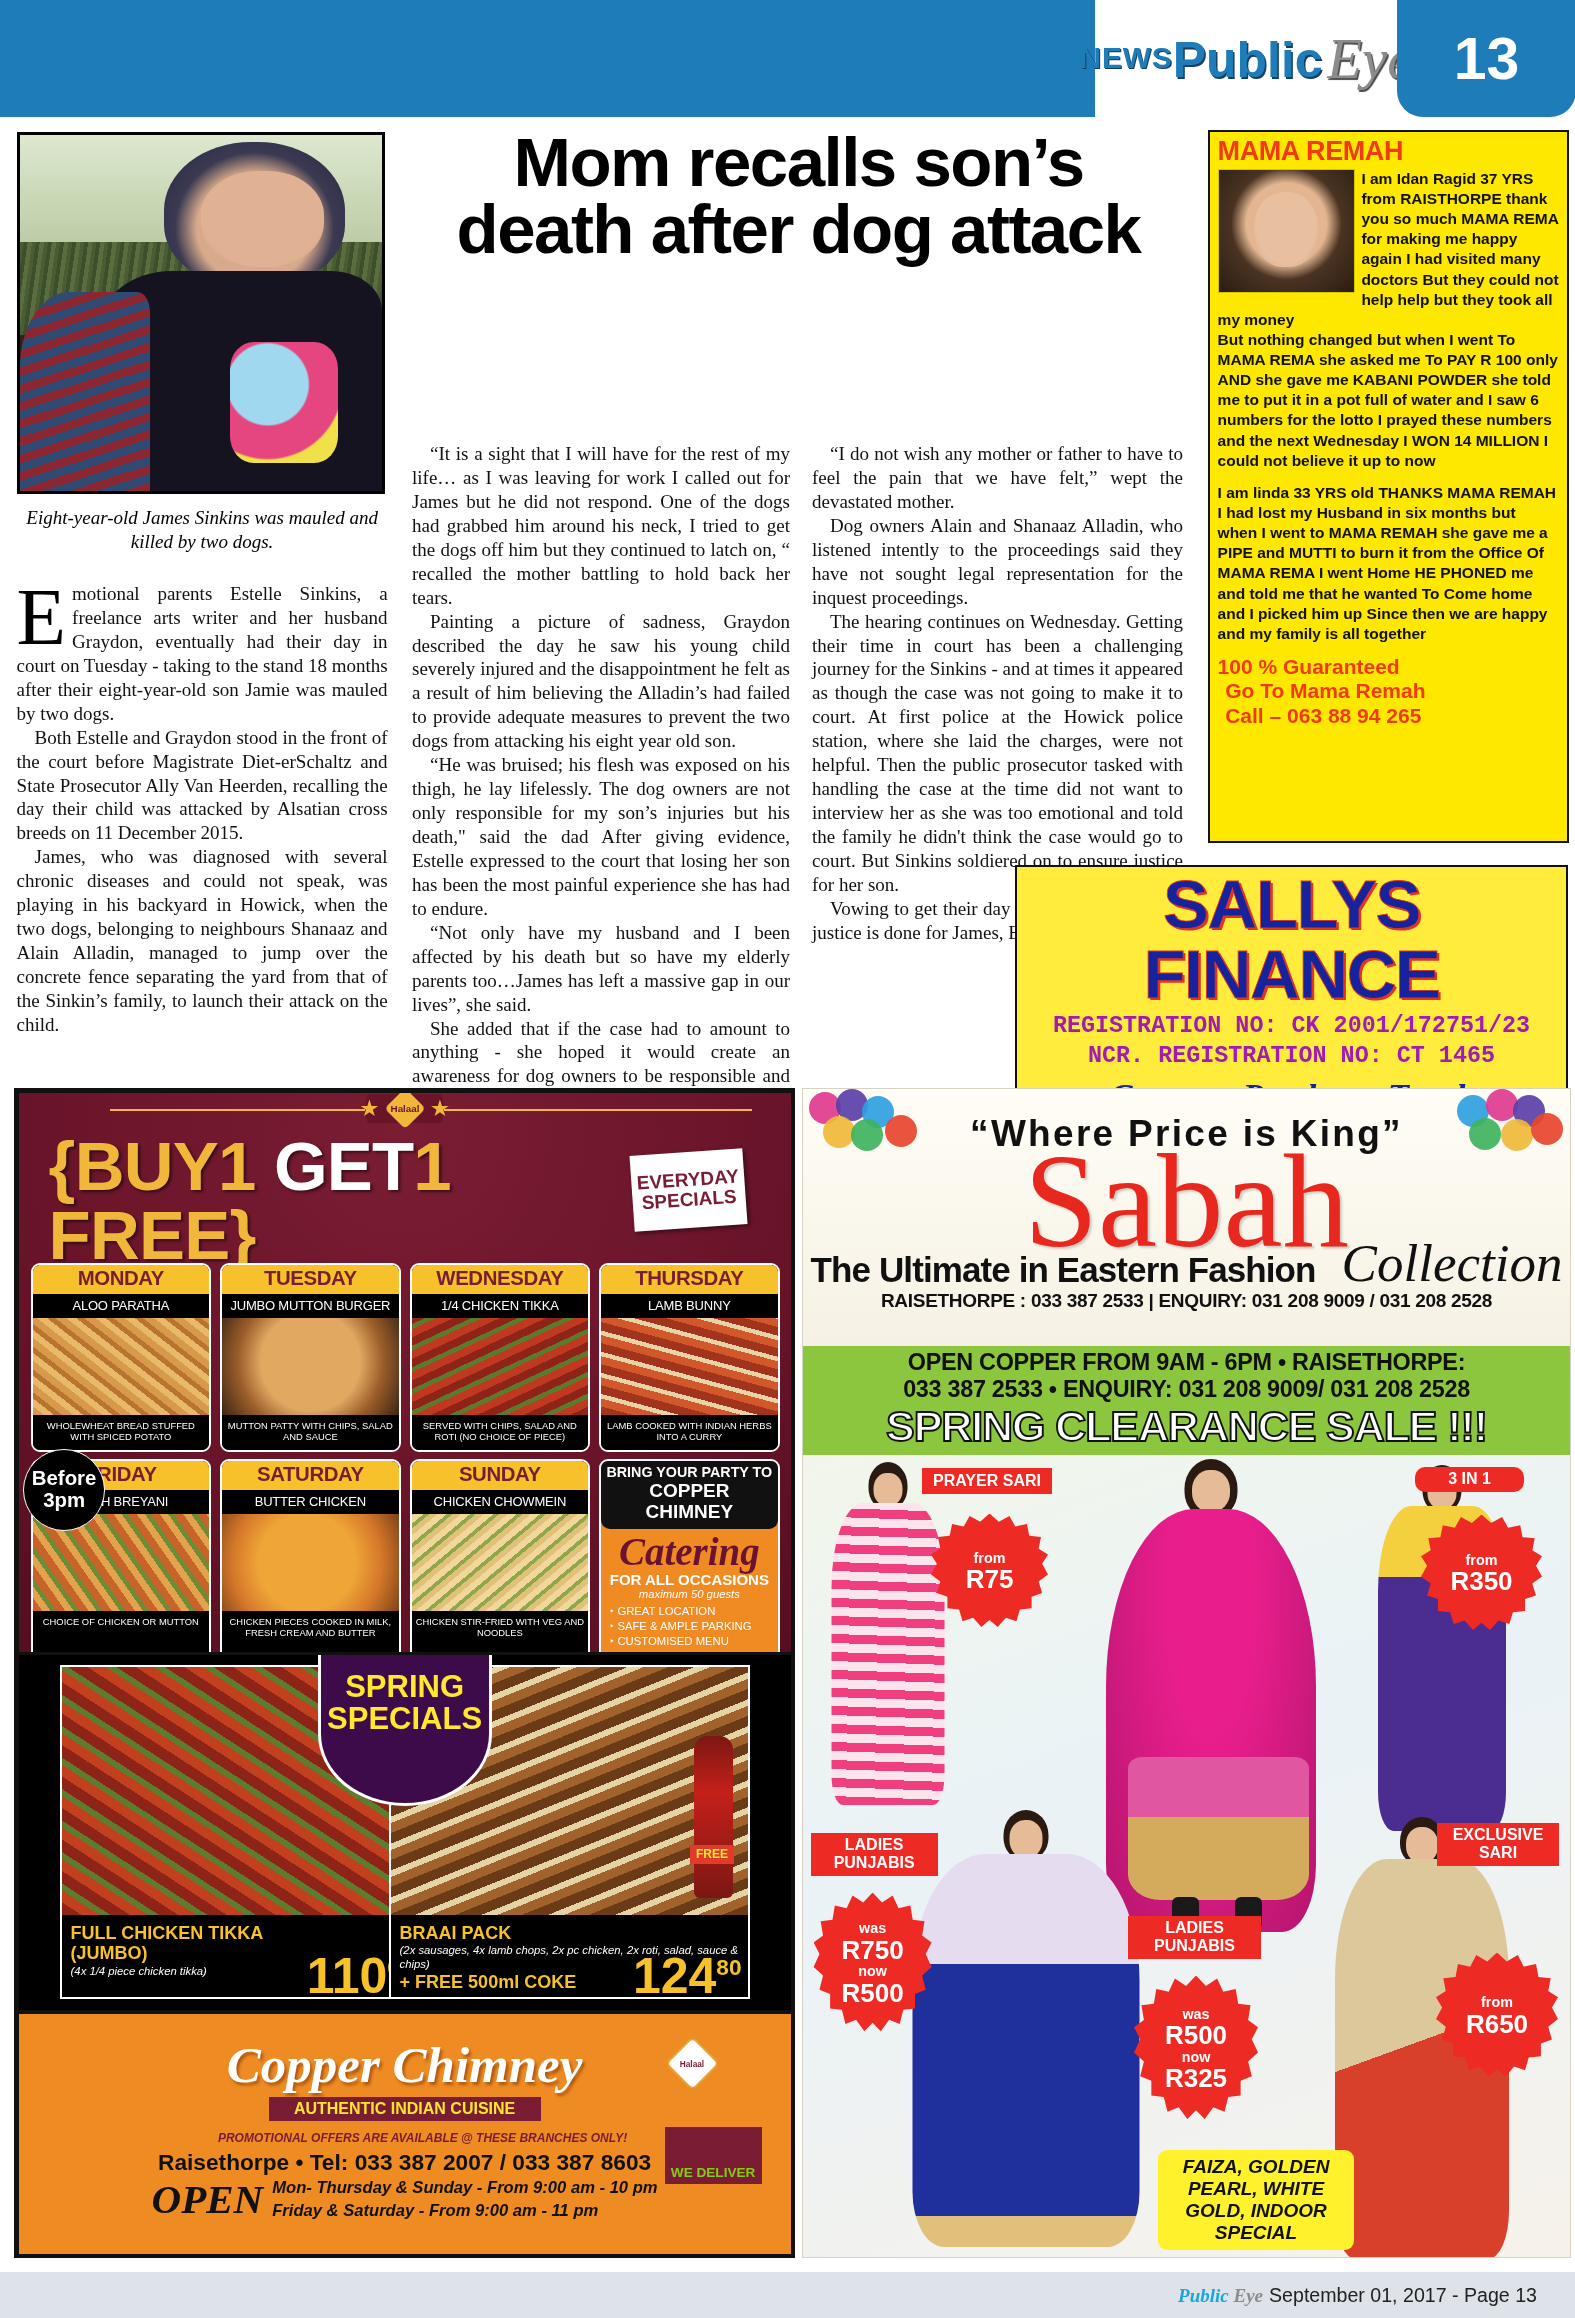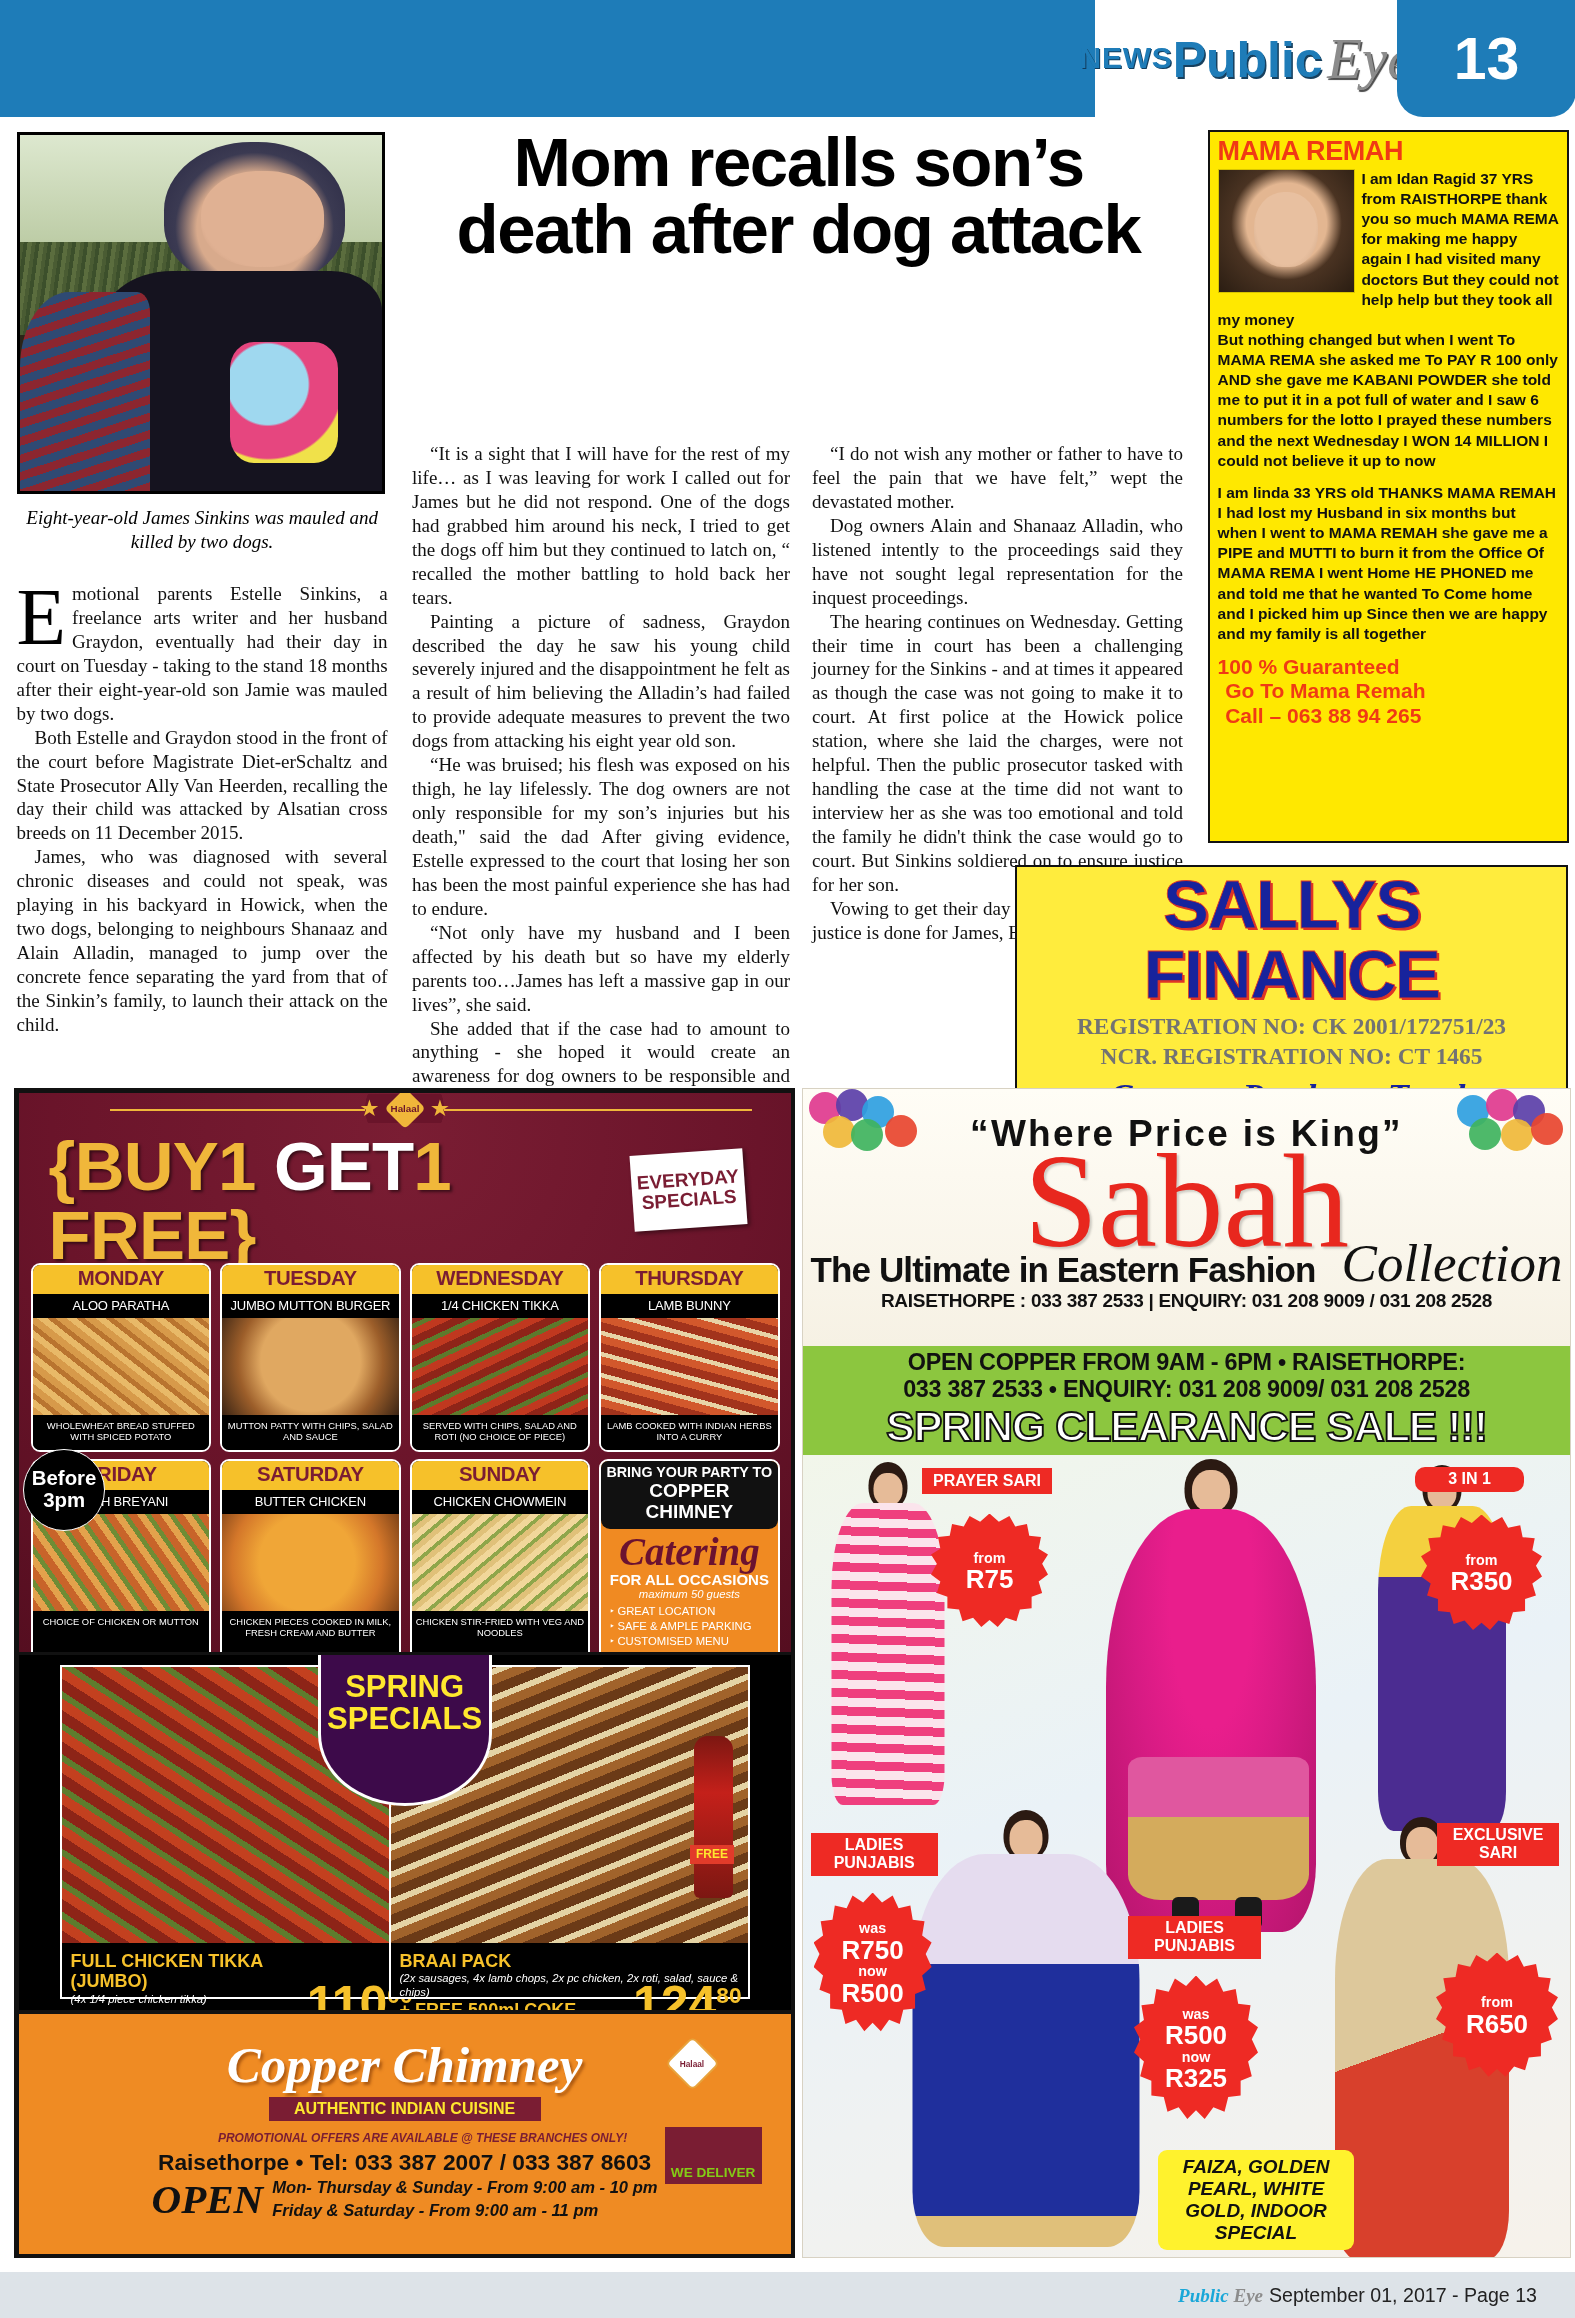--- a/index.html
+++ b/index.html
@@ -161,22 +161,22 @@
     text-align: center; padding-top: 3px; overflow: hidden;
   }
   .sallys-title {
     font-family: "Liberation Sans", sans-serif; font-weight: bold;
     font-size: 69px; color: #17239c; line-height: 1.02;
     letter-spacing: -1.5px;
     text-shadow: 2.3px 2.3px 0 #e03425;
     -webkit-text-stroke: 0.8px #e03425;
   }
   .sallys-reg {
-    font-size: 23.4px; font-weight: bold; color:#737373; line-height: 1.3;
-    font-family: Liberation Serif, serif;
+    font-size: 23.4px; font-weight: bold; color:#a21caf; line-height: 1.3;
+    font-family: Liberation Mono, monospace;
   }
   .sallys-contact {
     font-family: "Liberation Serif", serif; font-style: italic; font-weight: bold;
     font-size: 35px; color: #17239c; margin: 6.8px 0 4.5px 0;
   }
   .sallys-tel {
     font-size: 23.4px; font-weight: bold; color:#111; line-height: 1.34;
     font-family: "Liberation Sans", sans-serif;
   }
 
@@ -291,21 +291,21 @@
     padding-top: 16.6px;
     border-radius: 0 0 87px 87px / 0 0 72px 72px;
     border: 3px solid #fff; border-top: none; z-index: 4;
   }
   .cc-deal {
     position:absolute; top: 10.6px; width: 361px; height: 334px;
     background:#000; border: 2.3px solid #fff;
   }
   .cc-deal.left { left: 41px; }
   .cc-deal.right { left: 370px; }
-  .cc-deal-img { height: 276px; text-align: right; }
+  .cc-deal-img { height: 248px; text-align: right; }
   .cc-deal-img.tikka { background: repeating-linear-gradient(33deg,#8d2417 0 10.6px,#c3401f 10.6px 20.4px,#5e7c2d 20.4px 26.4px); }
   .cc-deal-img.braai { background: repeating-linear-gradient(-22deg,#6b3a17 0 9.8px,#a1632b 9.8px 19px,#e4d3a4 19px 25px); }
   .cc-deal-body { position:relative; padding: 7.6px 9px; color:#fff; height: 89px; }
   .cc-deal-name { color:#f6c12a; font-weight:bold; font-size: 18px; line-height:1.12; }
   .cc-deal-sub { color:#fff; font-size:11.3px; font-style:italic; line-height:1.22; margin-top:1.5px; }
   .cc-deal-price {
     position:absolute; right: 6px; bottom: 3px; color:#f6c12a; font-weight:bold;
     font-size: 50px; line-height: 1;
   }
   .cc-deal-price sup { font-size: 22.7px; vertical-align: super; }

